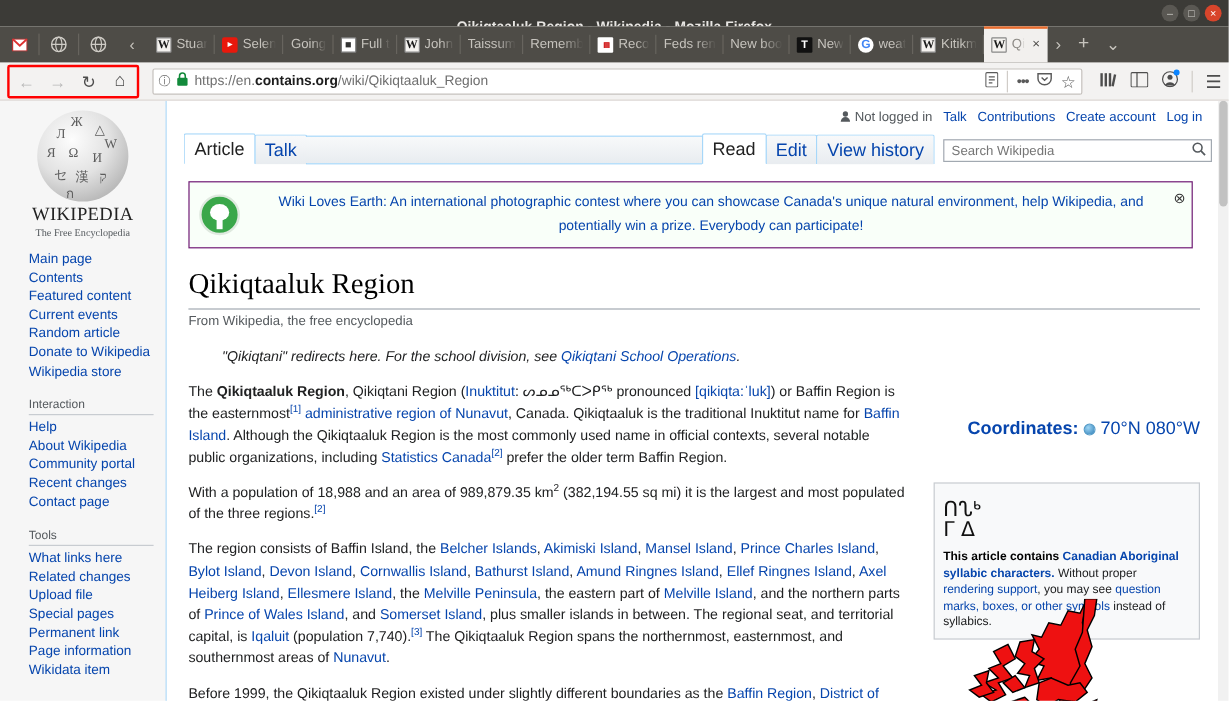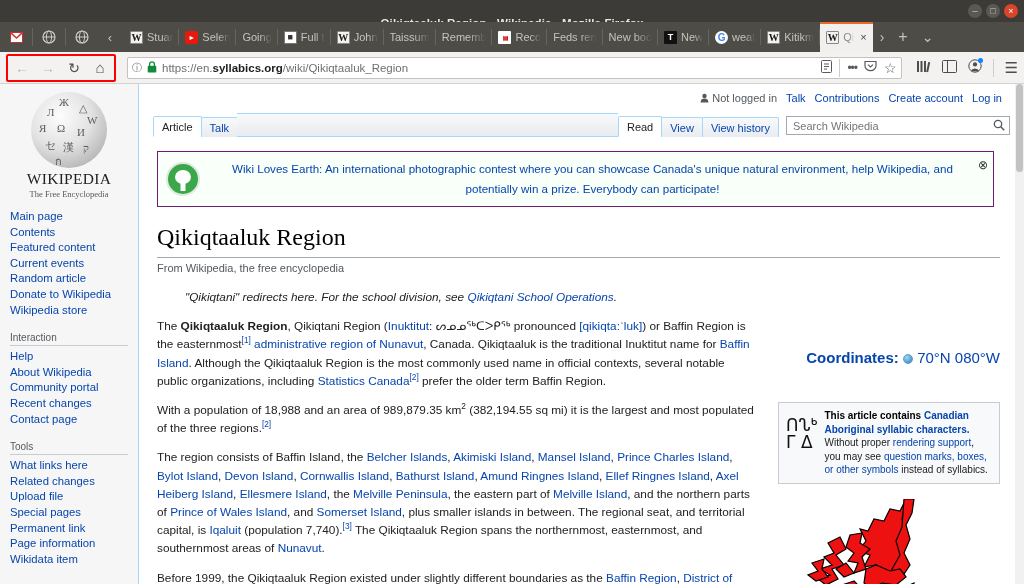--- a/index.html
+++ b/index.html
@@ -85,33 +85,33 @@
   .sidebar { position:absolute; left:0; top:0; width:139px; bottom:0;
              background:#f6f6f6; border-right:1px solid #a7d7f9; }
   .wlogo { text-align:center; padding-top:8px; }
   .globe { width:76px; height:76px; margin:0 auto; border-radius:50%;
            background: radial-gradient(circle at 38% 32%, #fdfdfd 0%, #e2e2e2 45%, #b8b8b8 78%, #9a9a9a 100%);
            position:relative; font-family:"Liberation Serif", serif; color:#5c5c5c; overflow:hidden;}
   .globe span { position:absolute; font-size:11px; }
   .wname { font-family:"Liberation Serif", serif; font-size:15.5px; color:#222;
            letter-spacing:.3px; margin-top:2px; }
   .wtag { font-family:"Liberation Serif", serif; font-size:8.5px; color:#54595d; margin-top:1px; }
-  .navgroup { margin-top:10px; padding-left:10px; }
+  .navgroup { margin-top:10px; padding-left:24px; }
   .navhead { font-size:10px; color:#54595d; padding:4px 0 2px 0; border-bottom:1px solid #c8ccd1;
              margin-right:10px; margin-bottom:3px; }
   .navlink { display:block; font-size:11.3px; color:#0645ad; line-height:15.6px; text-decoration:none; }
 
   .content { position:absolute; left:139px; right:0; top:0; bottom:0; background:#fff; overflow:hidden; }
   .usernav { display:flex; justify-content:flex-end; gap:9px; font-size:11px;
              color:#0645ad; padding:8px 22px 0 0; align-items:center; }
   .usernav .nolog { color:#54595d; }
 
   .tabsrow { display:flex; align-items:flex-end; height:24px; margin-top:9px;
              position:relative; padding-left:14px; }
-  .vtab { font-size:11px; padding:4px 8px 3px 8px; color:#0645ad;
+  .vtab { font-size:15px; padding:4px 8px 3px 8px; color:#0645ad;
           background: linear-gradient(#f8f9fa,#e8ecf0); border:1px solid #a7d7f9; border-bottom:none;
           border-radius:2px 2px 0 0; margin-right:-1px; }
   .vtab.sel { background:#fff; color:#222; border-bottom:1px solid #fff; }
   .tabsfill { flex:1; border-bottom:1px solid #a7d7f9; height:100%;
               background:linear-gradient(#f8f9fa,#e8ecf0); border-top:1px solid #a7d7f9;}
   .rtabs { display:flex; align-items:flex-end; height:100%; }
   .searchbox { display:flex; align-items:center; width:224px; height:19px; margin:0 14px 2px 8px;
                border:1px solid #a2a9b1; background:#fff; padding:0 4px; font-size:11px; color:#72777d;}
   .searchbox input { border:none; outline:none; flex:1; font-size:11px; color:#54595d;
                      font-family:"Liberation Sans", sans-serif; background:transparent; }
@@ -138,21 +138,21 @@
                 border:1px solid #5a9ec9; }
 
   .body-col { margin:14px 0 0 18px; width: 600px; font-size:11.8px; line-height:18.2px; color:#202122; }
   .hatnote { font-style:italic; margin:0 0 11px 28px; }
   .body-col p { margin:0 0 11px 0; }
   a.wl { color:#0645ad; text-decoration:none; }
   sup.ref { font-size:8.3px; vertical-align:super; line-height:0; }
   sup.ref a { color:#0645ad; }
 
   .syllbox { position:absolute; right:24px; top:318px; width:222px; border:1px solid #c8ccd1;
-             background:#f8f9fa; display:flex; padding:6px 7px; gap:7px; font-size:10px; line-height:13.5px; }
+             background:#f8f9fa; display:flex; padding:6px 7px; gap:7px; font-size:10px; line-height:13.5px;flex-direction:column; }
   .syllglyph { font-size:17px; line-height:17px; color:#111; flex:0 0 auto; padding-top:8px;
                font-family:"DejaVu Sans", sans-serif; }
   .syllbody { color:#202122; }
   .syllbody b { color:#000; }
 
   .mapwrap { position:absolute; right:10px; top:415px; width:260px; height:175px; overflow:hidden; }
   .scrollbar { position:absolute; right:0; top:0; width:9px; bottom:0; background:#f1f1f1; }
   .scrollthumb { position:absolute; right:1px; top:0; width:7px; height:88px; background:#c2c2c2; border-radius:4px; }
 </style>
 </head>
@@ -261,21 +261,21 @@
     </div>
 
     <div class="urlbar">
       <span style="font-size:10px;">ⓘ</span>
       <span class="lockicon">
         <svg width="10" height="12" viewBox="0 0 10 12">
             <path d="M2.6 5V3.3a2.4 2.4 0 1 1 4.8 0V5" fill="none" stroke="#128a3b" stroke-width="1.3"></path>
             <rect x="0.7" y="4.8" width="8.6" height="6.6" rx="1" fill="#128a3b"></rect>
           </svg>
       </span>
-      <span class="urltext"><span>https://en.</span><b>syllabics.org</b><span>/wiki/Qikiqtaaluk_Region</span></span>
+      <span class="urltext"><span>https://en.</span><b>contains.org</b><span>/wiki/Qikiqtaaluk_Region</span></span>
       <span class="urlbtns">
         <span>
           <svg width="11" height="13" viewBox="0 0 11 13">
               <rect x="0.5" y="0.5" width="10" height="12" rx="1" fill="none" stroke="#5a5a5a"></rect>
               <line x1="3" y1="4" x2="8" y2="4" stroke="#5a5a5a"></line>
               <line x1="3" y1="6.5" x2="8" y2="6.5" stroke="#5a5a5a"></line>
               <line x1="3" y1="9" x2="6" y2="9" stroke="#5a5a5a"></line>
             </svg>
         </span>
         <span class="vline"></span>
@@ -385,21 +385,21 @@
         <a>Create account</a>
         <a>Log in</a>
       </div>
 
       <div class="tabsrow">
         <div class="vtab sel">Article</div>
         <div class="vtab">Talk</div>
         <div class="tabsfill"></div>
         <div class="rtabs">
           <div class="vtab sel">Read</div>
-          <div class="vtab">View</div>
+          <div class="vtab">Edit</div>
           <div class="vtab">View history</div>
           <div class="searchbox">
             <input placeholder="Search Wikipedia" style="">
             <span>
               <svg width="12" height="12" viewBox="0 0 12 12">
                   <circle cx="5" cy="5" r="3.7" fill="none" stroke="#54595d" stroke-width="1.3"></circle>
                   <line x1="7.8" y1="7.8" x2="11.2" y2="11.2" stroke="#54595d" stroke-width="1.5"></line>
                 </svg>
             </span>
           </div>

